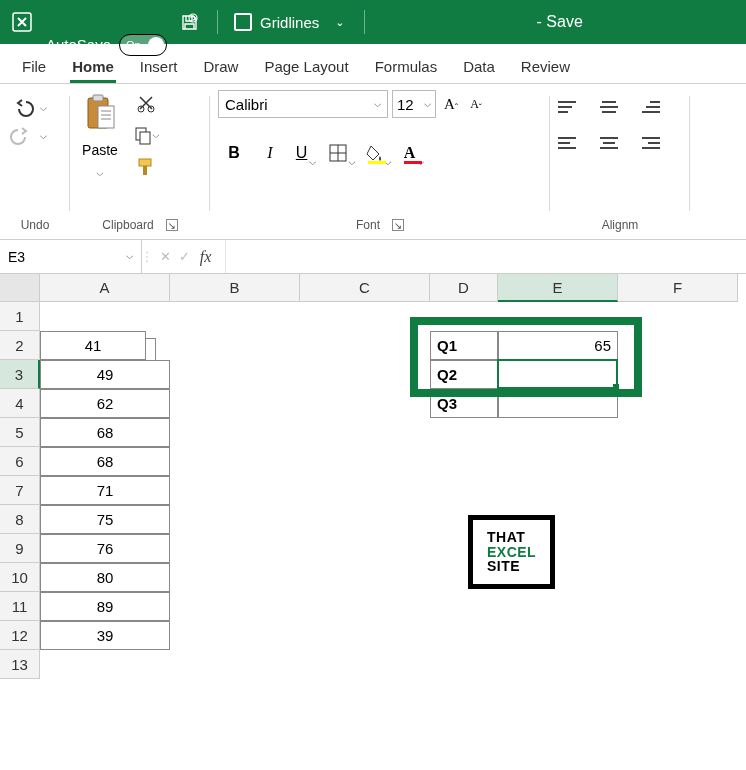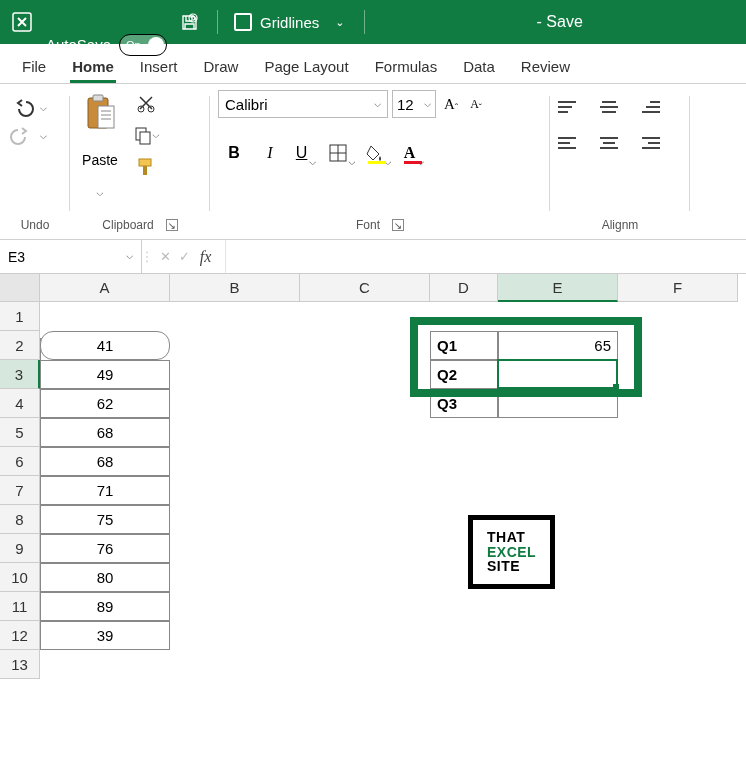--- a/index.html
+++ b/index.html
@@ -34,21 +34,21 @@
   .group-label { text-align:center; font-size:12px; color:#555; height:20px; display:flex; align-items:center; justify-content:center; gap:6px; }
   .group-launch { font-size:10px; border:1px solid #888; width:12px; height:12px; display:flex; align-items:center; justify-content:center; margin-left:6px; }
 
   
   .undo-col { display:flex; flex-direction:column; gap:4px; padding-top:6px; }
   .undo-btn { display:flex; align-items:center; gap:2px; font-size:20px; color:#333; padding:2px 4px; }
   .undo-btn.disabled { color:#bbb; }
   .tiny-dd { font-size:9px; color:#666; }
 
   
-  .paste-big { display:flex; flex-direction:column; align-items:center; padding:2px 4px; gap:20px; }
+  .paste-big { display:flex; flex-direction:column; align-items:center; padding:2px 4px; gap:10px; }
   .paste-icon { width:36px; height:40px; }
   .mini-grid { display:flex; flex-direction:column; gap:6px; margin-left:4px; }
   .mini-btn { width:28px; height:26px; display:flex; align-items:center; justify-content:center; }
 
   
   .font-top { display:flex; gap:4px; align-items:center; }
   .font-name { width:170px; height:28px; border:1px solid #bbb; font-size:15px; padding:2px 6px; display:flex; align-items:center; justify-content:space-between; background:#fff; }
   .font-size { width:44px; height:28px; border:1px solid #bbb; font-size:15px; padding:2px 4px; display:flex; align-items:center; justify-content:space-between; background:#fff; }
   .font-grow { font-size:15px; padding:2px 4px; display:flex; align-items:flex-end; }
   .font-bot { display:flex; gap:4px; align-items:center; margin-top:14px; }
@@ -343,21 +343,21 @@
       <div class="rowhead">7</div>
       <div class="rowhead">8</div>
       <div class="rowhead">9</div>
       <div class="rowhead">10</div>
       <div class="rowhead">11</div>
       <div class="rowhead">12</div>
       <div class="rowhead">13</div>
     </div>
   <div class="cells" id="cells">
       <div class="cell hdr bord-all" style="left: 0px; top: 0px; width: 116px; margin-top: 36px;">Score</div>
-      <div class="cell center bord-all" style="left: 0px; top: 29px; width: 130px; border-radius: 13px;">41</div>
+      <div class="cell center bord-all" style="left: 0px; top: 29px; width: 106px;">41</div>
       <div class="cell center bord-all" style="left: 0px; top: 58px; width: 130px;">49</div>
       <div class="cell center bord-all" style="left: 0px; top: 87px; width: 130px;">62</div>
       <div class="cell center bord-all" style="left: 0px; top: 116px; width: 130px;">68</div>
       <div class="cell center bord-all" style="left: 0px; top: 145px; width: 130px;">68</div>
       <div class="cell center bord-all" style="left: 0px; top: 174px; width: 130px;">71</div>
       <div class="cell center bord-all" style="left: 0px; top: 203px; width: 130px;">75</div>
       <div class="cell center bord-all" style="left: 0px; top: 232px; width: 130px;">76</div>
       <div class="cell center bord-all" style="left: 0px; top: 261px; width: 130px;">80</div>
       <div class="cell center bord-all" style="left: 0px; top: 290px; width: 130px;">89</div>
       <div class="cell center bord-all" style="left: 0px; top: 319px; width: 130px;">39</div>

